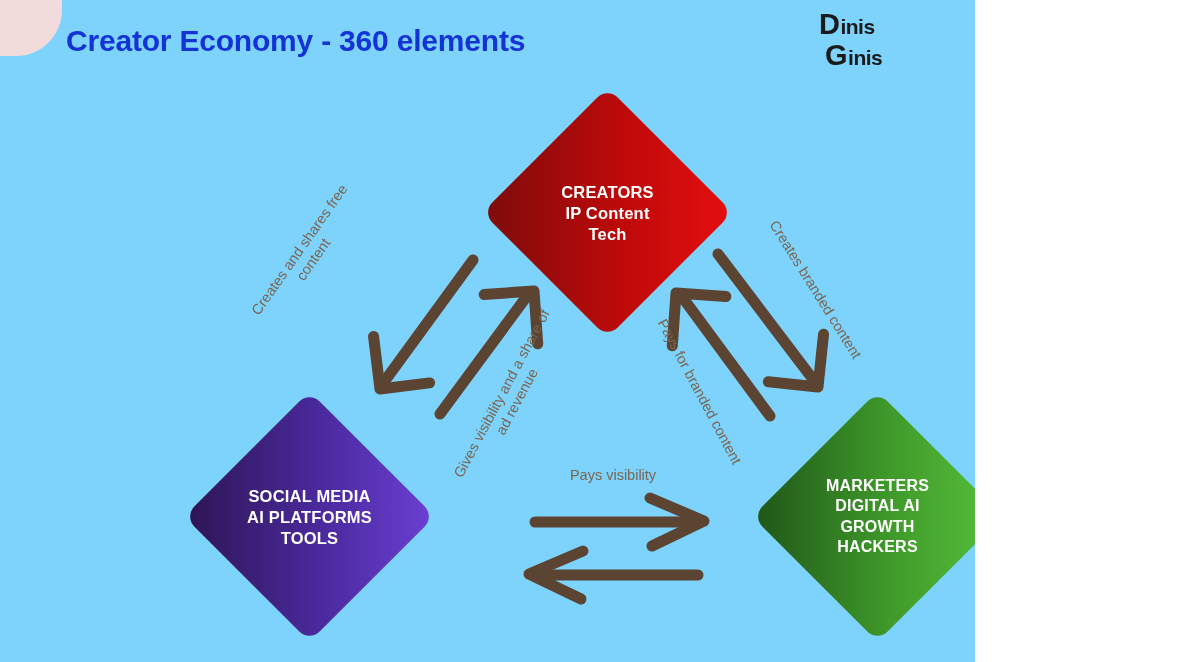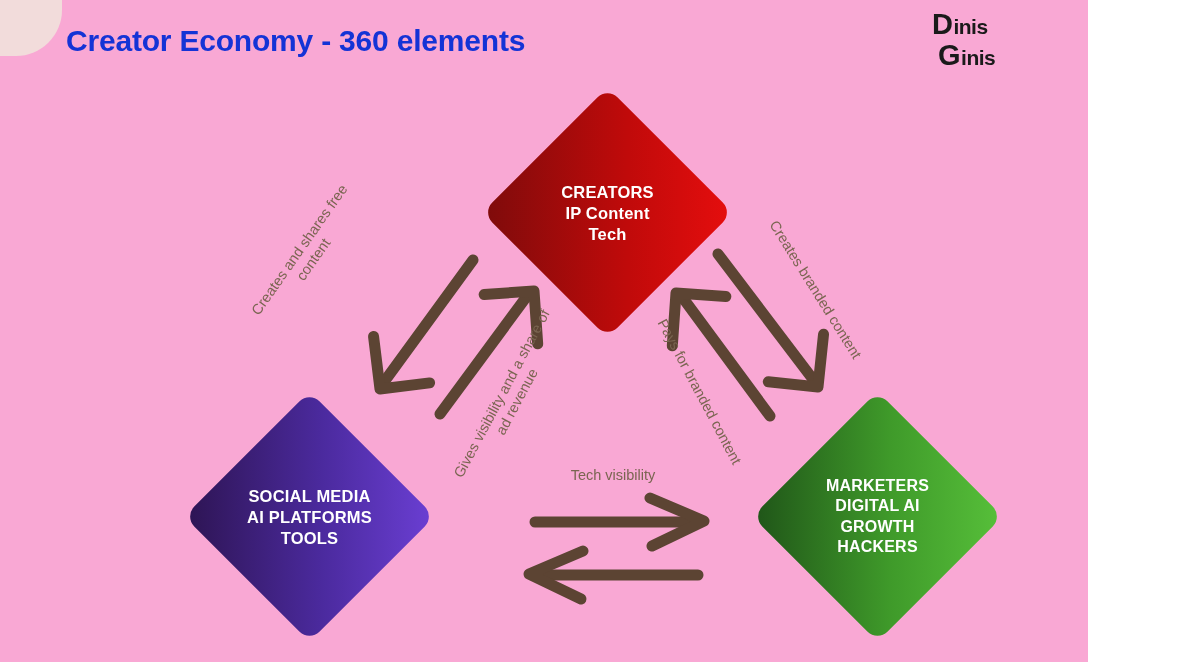--- a/index.html
+++ b/index.html
@@ -5,23 +5,23 @@
   html, body {
     margin: 0;
     padding: 0;
     background: #ffffff;
   }
   body {
     font-family: "Liberation Sans", sans-serif;
   }
   .slide {
     position: relative;
-    width: 1088px;
+    width: 975px;
     height: 662px;
-    background: #f9a8d4;
+    background: #7dd3fc;
     overflow: hidden;
   }
 
   
   .corner-blob {
     position: absolute;
     left: -46px;
     top: -40px;
     width: 108px;
     height: 96px;
@@ -223,15 +223,15 @@
 GROWTH
 HACKERS</div>
   </div>
 
   <div class="edge-label" id="label-creates-shares-free">Creates and shares free
 content</div>
   <div class="edge-label" id="label-gives-visibility">Gives visibility and a share of
 ad revenue</div>
   <div class="edge-label" id="label-pays-branded">Pays for branded content</div>
   <div class="edge-label" id="label-creates-branded">Creates branded content</div>
-  <div class="edge-label" id="label-sells-visibility">Tech visibility</div>
+  <div class="edge-label" id="label-sells-visibility">Pays visibility</div>
 
 </div>
 
 </body></html>

